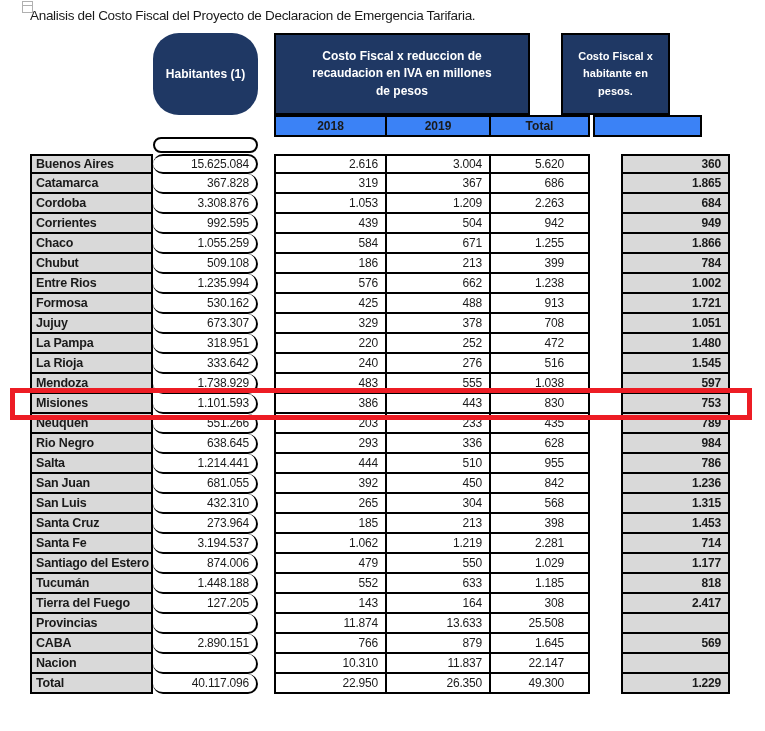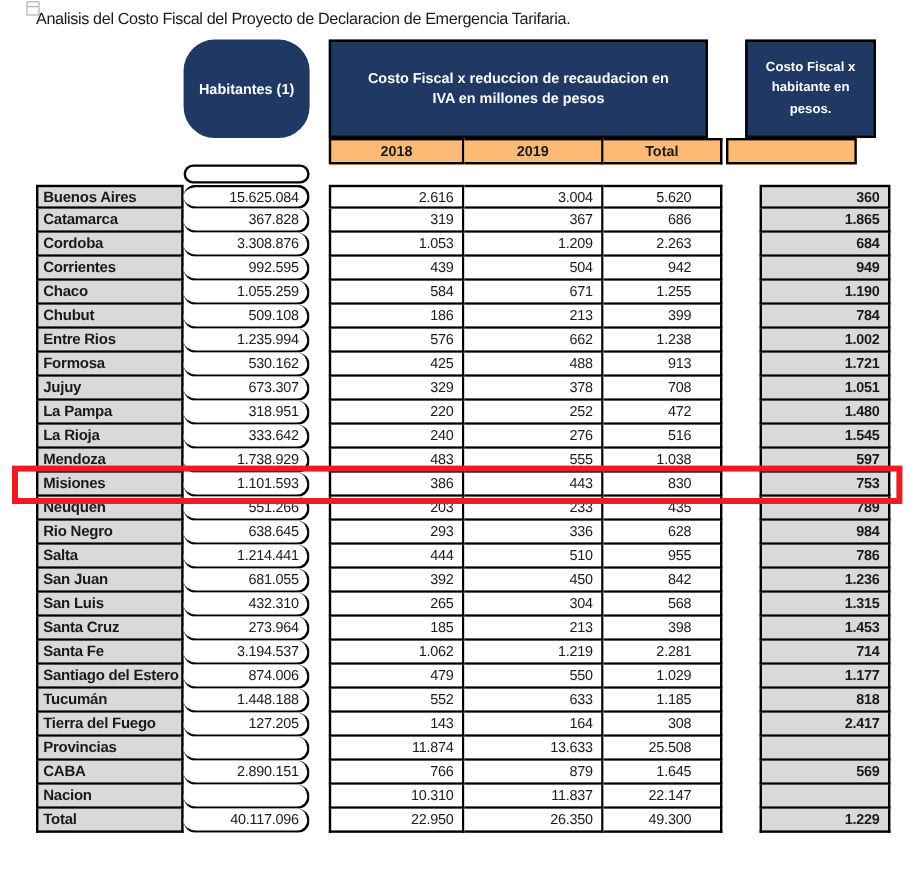--- a/index.html
+++ b/index.html
@@ -18,36 +18,36 @@
   .ph-icon .ph-line{height:3px;border-bottom:1px solid #b0b0b0;}
 
   .title{position:absolute;left:30px;top:8px;font-size:13.5px;font-weight:normal;
     letter-spacing:-0.3px;white-space:nowrap;}
 
   .tablewrap{position:absolute;left:30px;top:33px;width:697px;}
   .fxrow > div{flex-shrink:0;box-sizing:border-box;}
 
   
   .w-name{width:123px;} .w-hab{width:105px;border-radius:26px;} .w-g1{width:16px;}
-  .w-y18{width:113px;} .w-y19{width:116px;} .w-tot{width:99px;}
+  .w-y18{width:113px;} .w-y19{width:104px;} .w-tot{width:99px;}
   .w-g2{width:3px;}   .w-pc{width:109px;}
 
   
   .hdr-row{display:flex;height:82px;}
   .navy{background:var(--navy);color:#fff;font-weight:bold;display:flex;
     align-items:center;justify-content:center;text-align:center;box-sizing:border-box;}
   .hdr-hab{font-size:12px;}
-  .hdr-iva{width:316px;font-size:12px;line-height:1.45;padding:0 28px;
+  .hdr-iva{width:256px;font-size:12px;line-height:1.45;padding:0 28px;
     border:2px solid var(--border);}
   .hdr-pc{font-size:11px;line-height:1.55;padding:0 6px;border:2px solid var(--border);margin-left:28px;}
 
   
   .sub-row{display:flex;height:22px;}
   .sub{box-sizing:border-box;display:flex;align-items:center;justify-content:center;
-    font-size:12px;font-weight:bold;background:#fdba74;
+    font-size:12px;font-weight:bold;background:#3b82f6;
     border-top:2px solid var(--border);border-bottom:2px solid var(--border);}
   .sub.bl{border-left:2px solid var(--border);}
   .sub.br{border-right:2px solid var(--border);}
 
   
   .gap-row{display:flex;height:17px;}
   .mini-cell{box-sizing:border-box;height:16px;background:#fff;
     border:2px solid var(--border);}
 
   
@@ -157,21 +157,21 @@
   </div>
 
   <div class="data-row">
     <div class="cell name w-name">Chaco</div>
     <div class="cell hab w-hab">1.055.259</div>
     <div class="gapc w-g1"></div>
     <div class="cell y18 w-y18">584</div>
     <div class="cell y19 w-y19">671</div>
     <div class="cell tot w-tot">1.255</div>
     <div class="gapc w-g2"></div>
-    <div class="cell pc w-pc">1.190</div>
+    <div class="cell pc w-pc">1.866</div>
   </div>
 
   <div class="data-row">
     <div class="cell name w-name">Chubut</div>
     <div class="cell hab w-hab">509.108</div>
     <div class="gapc w-g1"></div>
     <div class="cell y18 w-y18">186</div>
     <div class="cell y19 w-y19">213</div>
     <div class="cell tot w-tot">399</div>
     <div class="gapc w-g2"></div>

